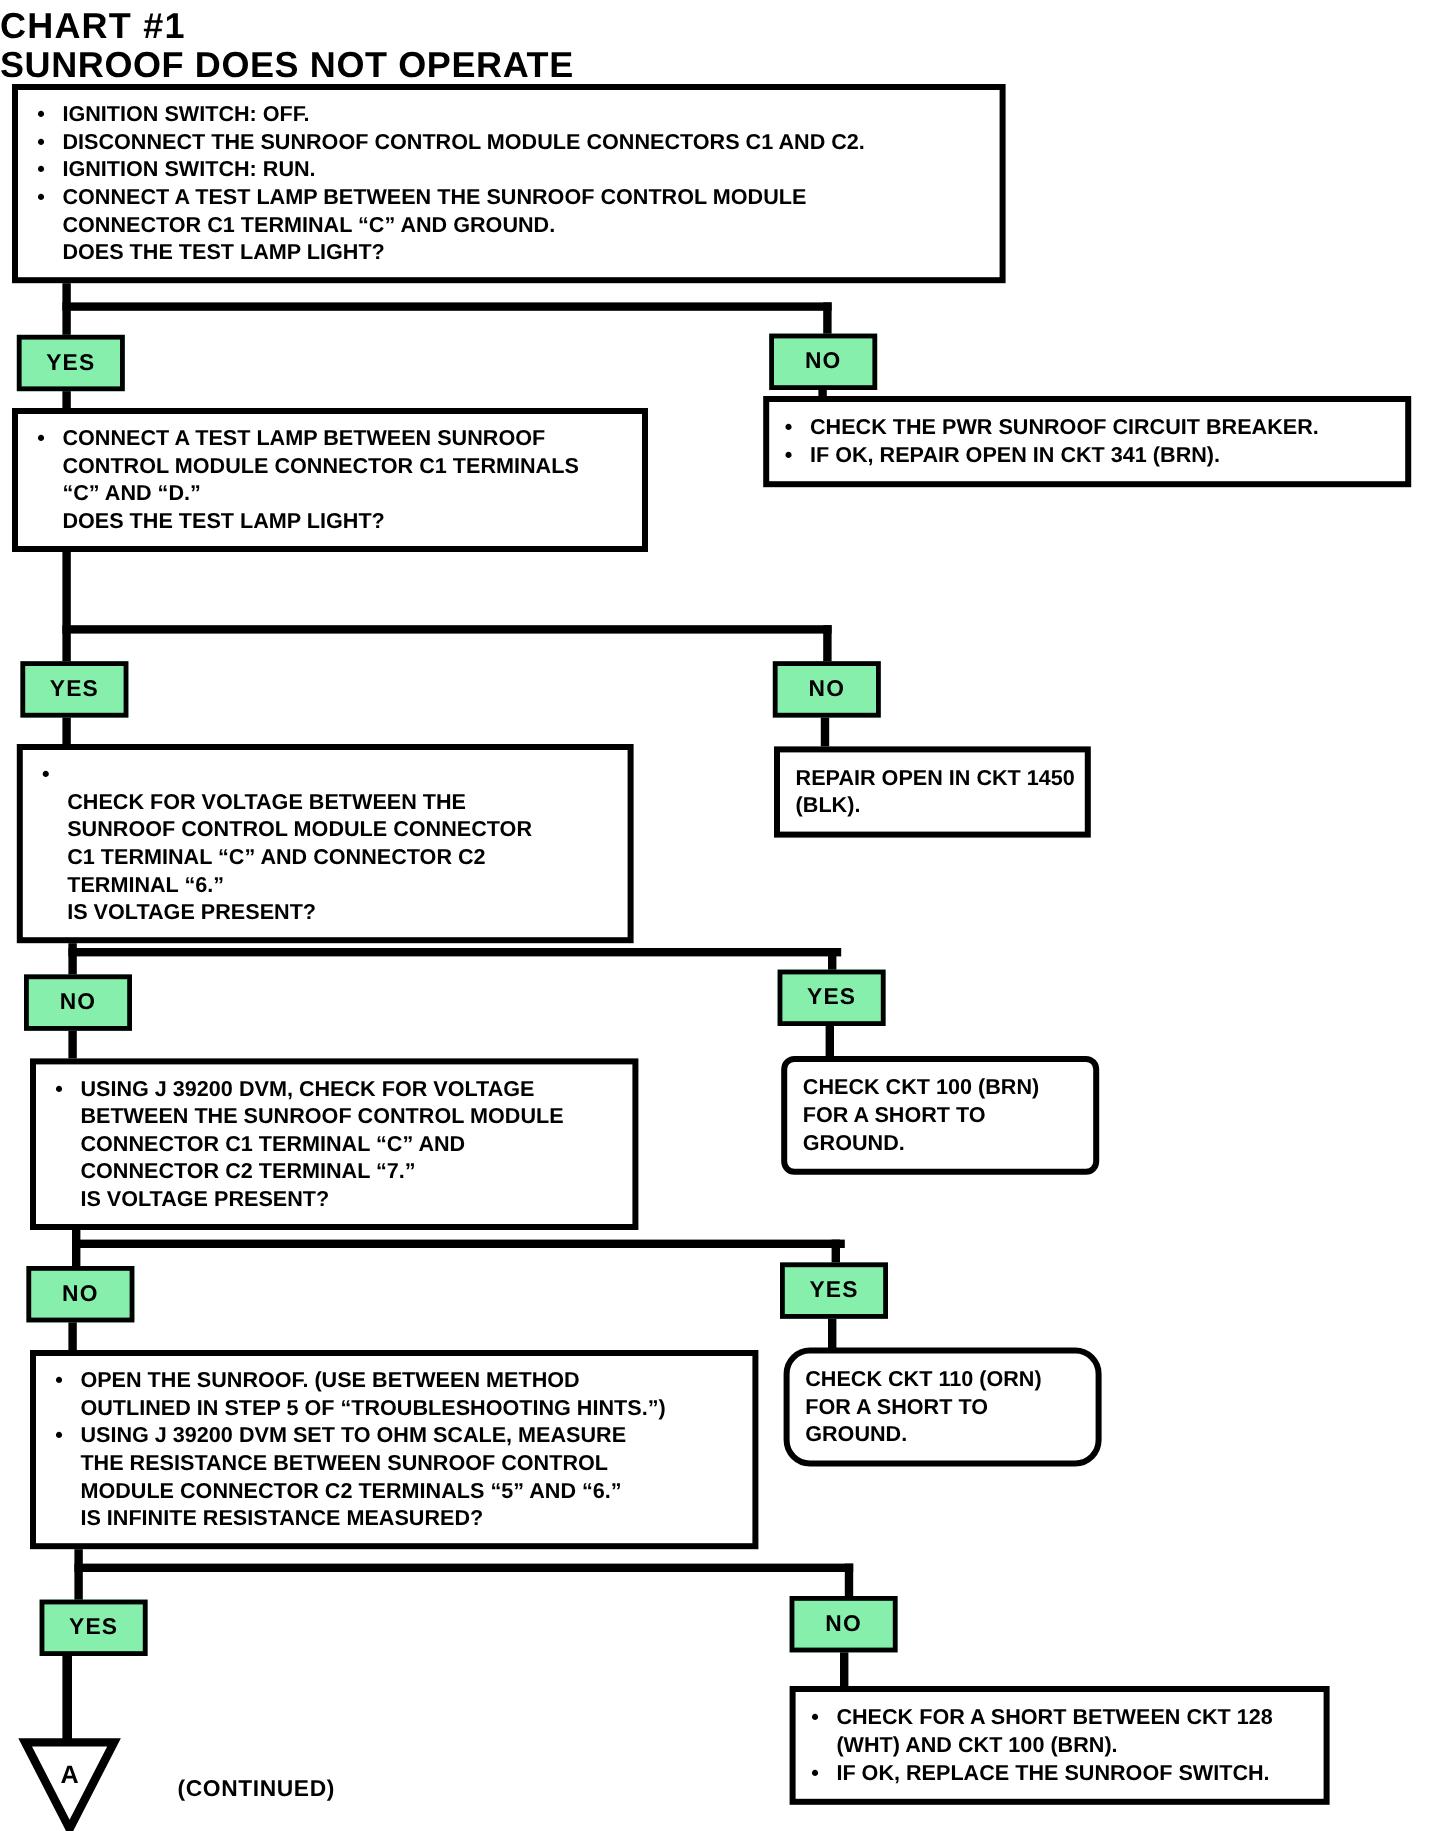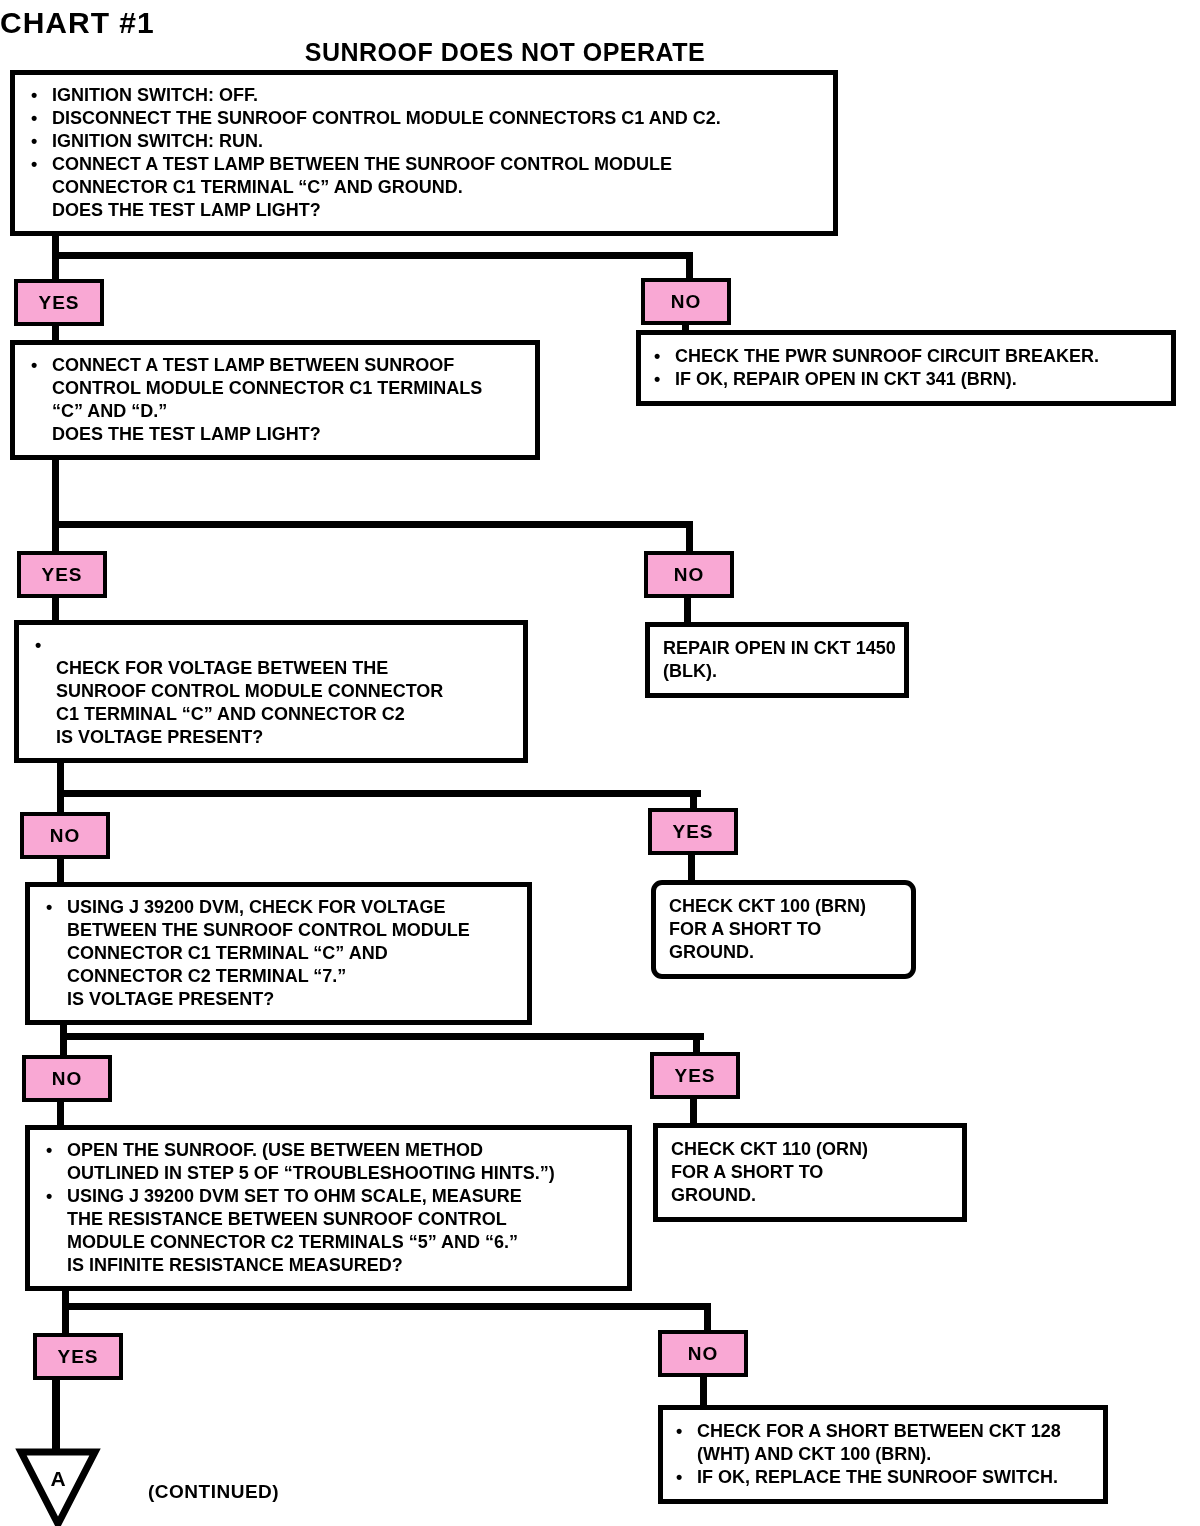--- a/index.html
+++ b/index.html
@@ -4,27 +4,27 @@
 <style>
   * { margin:0; padding:0; box-sizing:border-box; }
   html,body { background:#fff; }
   #canvas {
     position:relative; width:1200px; height:1526px; background:#fff;
     font-family:"Liberation Sans", sans-serif; font-weight:bold; color:#000;
     overflow:hidden;
   }
   .title1 { position:absolute; top:6px; left:0; width:1010px; text-align:left;
             font-size:30px; letter-spacing:1px; }
-  .title2 { position:absolute; top:38px; left:0; width:1010px; text-align:center;
-            font-size:25px; letter-spacing:0.5px; }
+  .title2 { position:absolute; top:38px; left:0; width:1010px; 
+            font-size:30px; letter-spacing:0.5px; }
   .box { position:absolute; border:5px solid #000; background:#fff;
          padding:9px 16px; z-index:2; }
   .abox { position:absolute; border:5px solid #000; background:#fff;
           padding:10px 13px; z-index:2; }
-  .dec { position:absolute; border:4px solid #000; background:#f9a8d4;
+  .dec { position:absolute; border:4px solid #000; background:#86efac;
          width:90px; height:47px; display:flex; align-items:center; justify-content:center;
          font-size:19px; letter-spacing:1px; z-index:2;text-align:center; }
   .wire { position:absolute; background:#000; z-index:1; }
   .ln { font-size:18px; line-height:23px; white-space:nowrap; display:flex; }
   .blt { width:21px; flex:none; }
   .c { padding-left:21px; }
   .tri { position:absolute; z-index:2; }
   .contlbl { position:absolute; font-size:19px; letter-spacing:0.5px; }
 </style>
 </head>
@@ -139,20 +139,23 @@
     <div class="ln c">
         <span>CHECK FOR VOLTAGE BETWEEN THE</span>
       </div>
     <div class="ln c">
         <span>SUNROOF CONTROL MODULE CONNECTOR</span>
       </div>
     <div class="ln c">
         <span>C1 TERMINAL “C” AND CONNECTOR C2</span>
       </div>
     <div class="ln c">
+        <span>TERMINAL “6.”</span>
+      </div>
+    <div class="ln c">
         <span>IS VOLTAGE PRESENT?</span>
       </div>
   </div>
 
   <div class="dec" style="left:20px;top:812px;">NO</div>
   <div class="dec" style="left:648px;top:808px;">YES</div>
 
   <div class="abox" style="left:651px;top:880px;width:265px;border-radius:11px;">
     <div class="ln">
         <span>CHECK CKT 100 (BRN)</span>
@@ -180,21 +183,21 @@
         <span>CONNECTOR C2 TERMINAL “7.”</span>
       </div>
     <div class="ln c">
         <span>IS VOLTAGE PRESENT?</span>
       </div>
   </div>
 
   <div class="dec" style="left:22px;top:1055px;">NO</div>
   <div class="dec" style="left:650px;top:1052px;">YES</div>
 
-  <div class="abox" style="left:653px;top:1123px;width:314px;">
+  <div class="abox" style="left:653px;top:1123px;width:265px;border-radius:22px;">
     <div class="ln">
         <span>CHECK CKT 110 (ORN)</span>
       </div>
     <div class="ln">
         <span>FOR A SHORT TO</span>
       </div>
     <div class="ln">
         <span>GROUND.</span>
       </div>
   </div>

